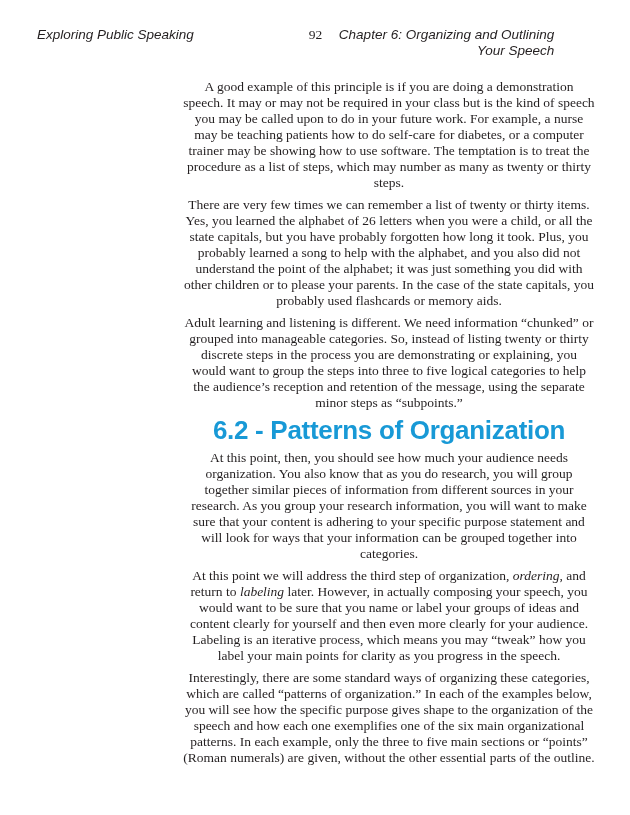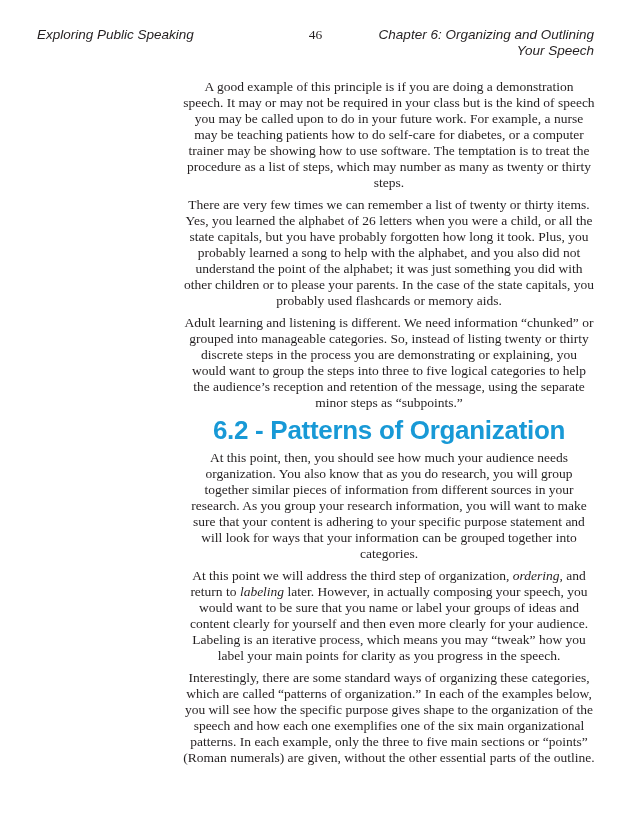--- a/index.html
+++ b/index.html
@@ -23,21 +23,21 @@
     align-items: flex-start;
     padding: 0 36px 0 37px;
     font-family: "Liberation Sans", sans-serif;
     font-style: italic;
     font-size: 13.5px;
     line-height: 16px;
     color: #231f20;
   }
   .header-left  { flex: 1 1 0; text-align: left; }
   .header-center{ flex: 0 0 auto; font-style: normal; font-family: "Liberation Serif", serif; font-size: 13.5px; }
-  .header-right { flex: 1 1 0; display: flex; justify-content: flex-end; }
+  .header-right { flex: 1 1 0; display: flex; }
   .header-right .chapter-title {
     max-width: 232px;
     text-align: right;
   }
   
   .body-column {
     margin: 20px 35px 0 183px;
     font-family: "Liberation Serif", serif;
     font-size: 13.5px;
     line-height: 16px;
@@ -58,21 +58,21 @@
   }
   em { font-style: italic; }
 </style>
 </head>
 <body>
 
 <div class="page">
 
   <header class="page-header">
     <span class="header-left book-title">Exploring Public Speaking</span>
-    <span class="header-center page-number">46</span>
+    <span class="header-center page-number">92</span>
     <span class="header-right">
       <span class="chapter-title">Chapter 6: Organizing and Outlining Your Speech</span>
     </span>
   </header>
 
   <main class="body-column">
 
     <p>A good example of this principle is if you are doing a demonstration speech. It may or may not be required in your class but is the kind of speech you may be called upon to do in your future work. For example, a nurse may be teaching patients how to do self-care for diabetes, or a computer trainer may be showing how to use software. The temptation is to treat the procedure as a list of steps, which may number as many as twenty or thirty steps.</p>
 
     <p>There are very few times we can remember a list of twenty or thirty items. Yes, you learned the alphabet of 26 letters when you were a child, or all the state capitals, but you have probably forgotten how long it took. Plus, you probably learned a song to help with the alphabet, and you also did not understand the point of the alphabet; it was just something you did with other children or to please your parents. In the case of the state capitals, you probably used flashcards or memory aids.</p>

